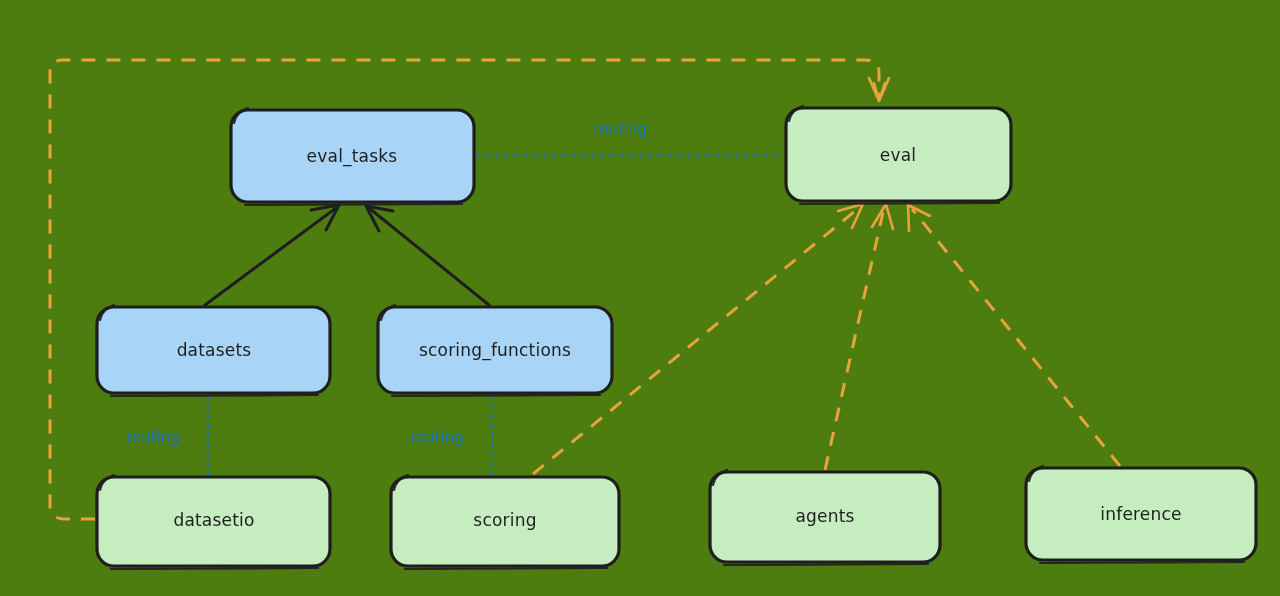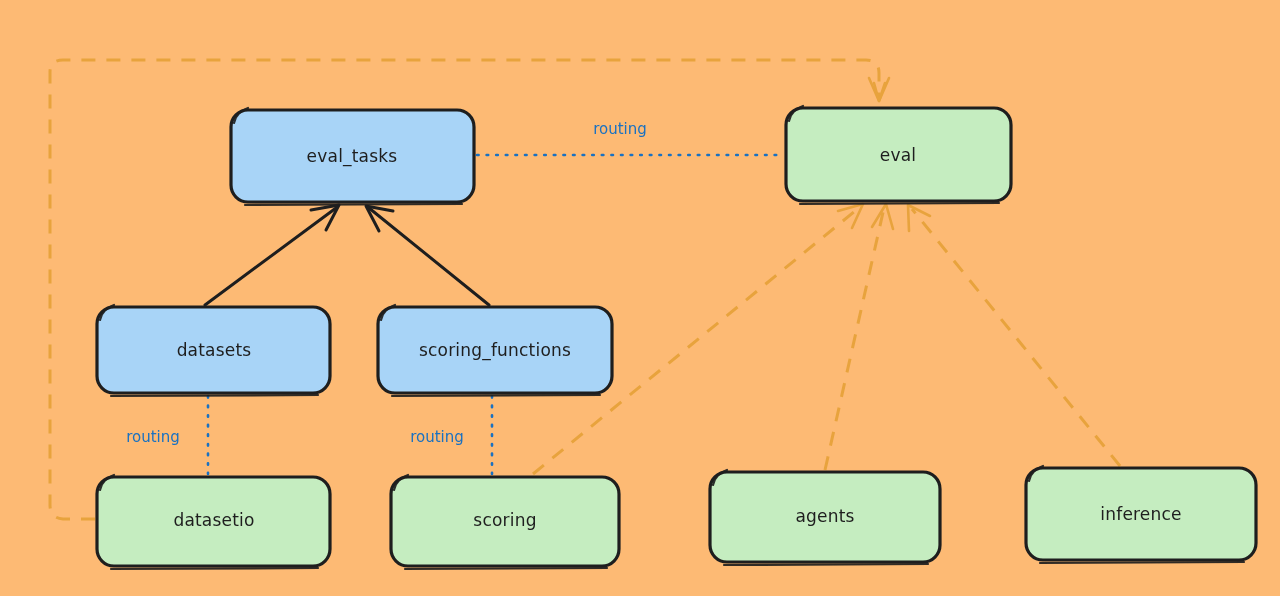--- a/index.html
+++ b/index.html
@@ -11,21 +11,21 @@
   body {
     width: 1280px;
     height: 596px;
     overflow: hidden;
     font-family: "DejaVu Sans", sans-serif;
   }
   #diagram-root {
     position: relative;
     width: 1280px;
     height: 596px;
-    background: #fdba74;
+    background: #4d7c0f;
   }
   svg#diagram-canvas {
     position: absolute;
     left: 0;
     top: 0;
     width: 1280px;
     height: 596px;
     display: block;
   }
   .node-shape {

